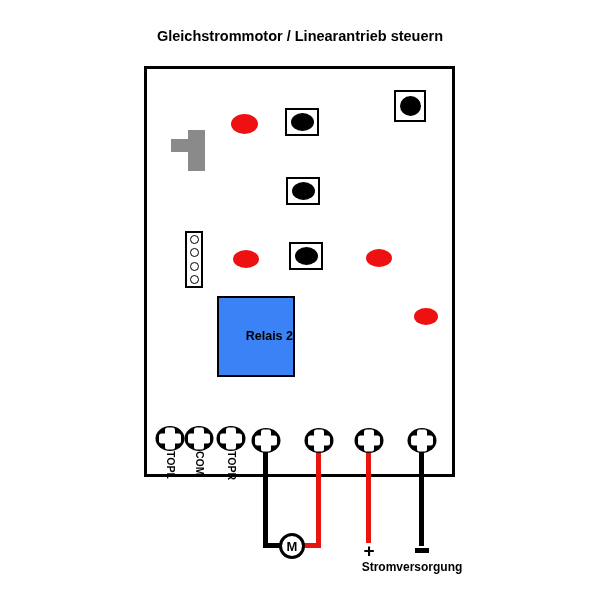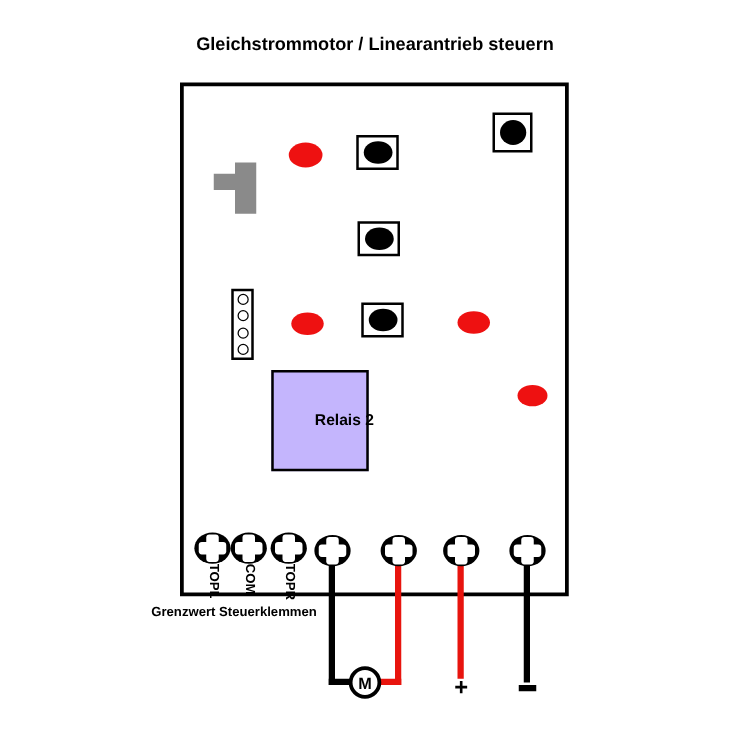--- a/index.html
+++ b/index.html
@@ -6,22 +6,22 @@
   #canvas{position:relative;width:600px;height:588px;background:#fff;overflow:hidden;
           font-family:"Liberation Sans","DejaVu Sans",sans-serif;color:#000;}
   .lbl{position:absolute;font-weight:bold;white-space:nowrap;line-height:1.15;}
   .board{position:absolute;left:144px;top:66px;width:311px;height:411px;
          border:3px solid #000;box-sizing:border-box;background:#fff;z-index:1;}
   .pushbtn{position:absolute;width:34px;height:28px;border:2.5px solid #000;background:#fff;
            box-sizing:border-box;display:flex;align-items:center;justify-content:center;z-index:2;}
   .btn-dot{width:23px;height:18px;background:#000;border-radius:50%;}
   .led{position:absolute;background:#ee1111;border-radius:50%;z-index:2;}
   .gray{position:absolute;background:#8a8a8a;z-index:2;}
-  .box{position:absolute;border:2px solid #000;box-sizing:border-box;background:#c4b5fd;
-       display:flex;align-items:center;justify-content:center;z-index:2;padding-left:39px;}
+  .box{position:absolute;border:2px solid #000;box-sizing:border-box;background:#3b82f6;
+       display:flex;align-items:center;justify-content:flex-end;z-index:2;padding-left:39px;}
   .pin{position:absolute;width:9px;height:9px;border:1.6px solid #000;border-radius:50%;
        background:#fff;box-sizing:border-box;z-index:2;}
   .tblock{position:absolute;left:185px;top:231px;width:18px;height:57px;border:2px solid #000;
           box-sizing:border-box;z-index:2;}
   .rowlbl{position:absolute;font-weight:bold;font-size:11px;line-height:13px;white-space:nowrap;}
   .rowlbl.right{text-align:left;}
   .rowlbl.left{width:46px;text-align:right;}
   .vlabel{position:absolute;transform-origin:0 0;transform:rotate(90deg);
           font-weight:bold;font-size:10.5px;white-space:nowrap;z-index:3;}
   .wire{position:absolute;z-index:2;}
@@ -141,22 +141,22 @@
   <svg class="term" style="left:406px;top:427px;" width="32" height="27" viewBox="0 0 32 27">
     <ellipse cx="16" cy="13.5" rx="14.5" ry="12.5" fill="#000"></ellipse>
       <rect x="11" y="2.5" width="10" height="22" rx="2.5" fill="#fff"></rect>
       <rect x="5" y="8.5" width="22" height="10" rx="2.5" fill="#fff"></rect>
   </svg>
 
   <div class="vlabel" style="left:177px;top:451px;">TOPL</div>
   <div class="vlabel" style="left:206px;top:451px;">COM</div>
   <div class="vlabel" style="left:238px;top:451px;">TOPR</div>
 
-  <div class="lbl" style="left:121px;top:484px;font-size:10.5px;">Grenzwert Steuerklemmen</div>
 
   <div class="motor-circle">M</div>
 
 
   <div class="lbl" style="left:357px;top:541px;width:24px;text-align:center;font-size:19px;line-height:1;">+</div>
   <div class="minusbar" aria-label="−"></div>
 
+  <div class="lbl" style="left:312px;top:561px;width:200px;text-align:center;font-size:12px;">Stromversorgung</div>
 
 </div>
 
 </body></html>

